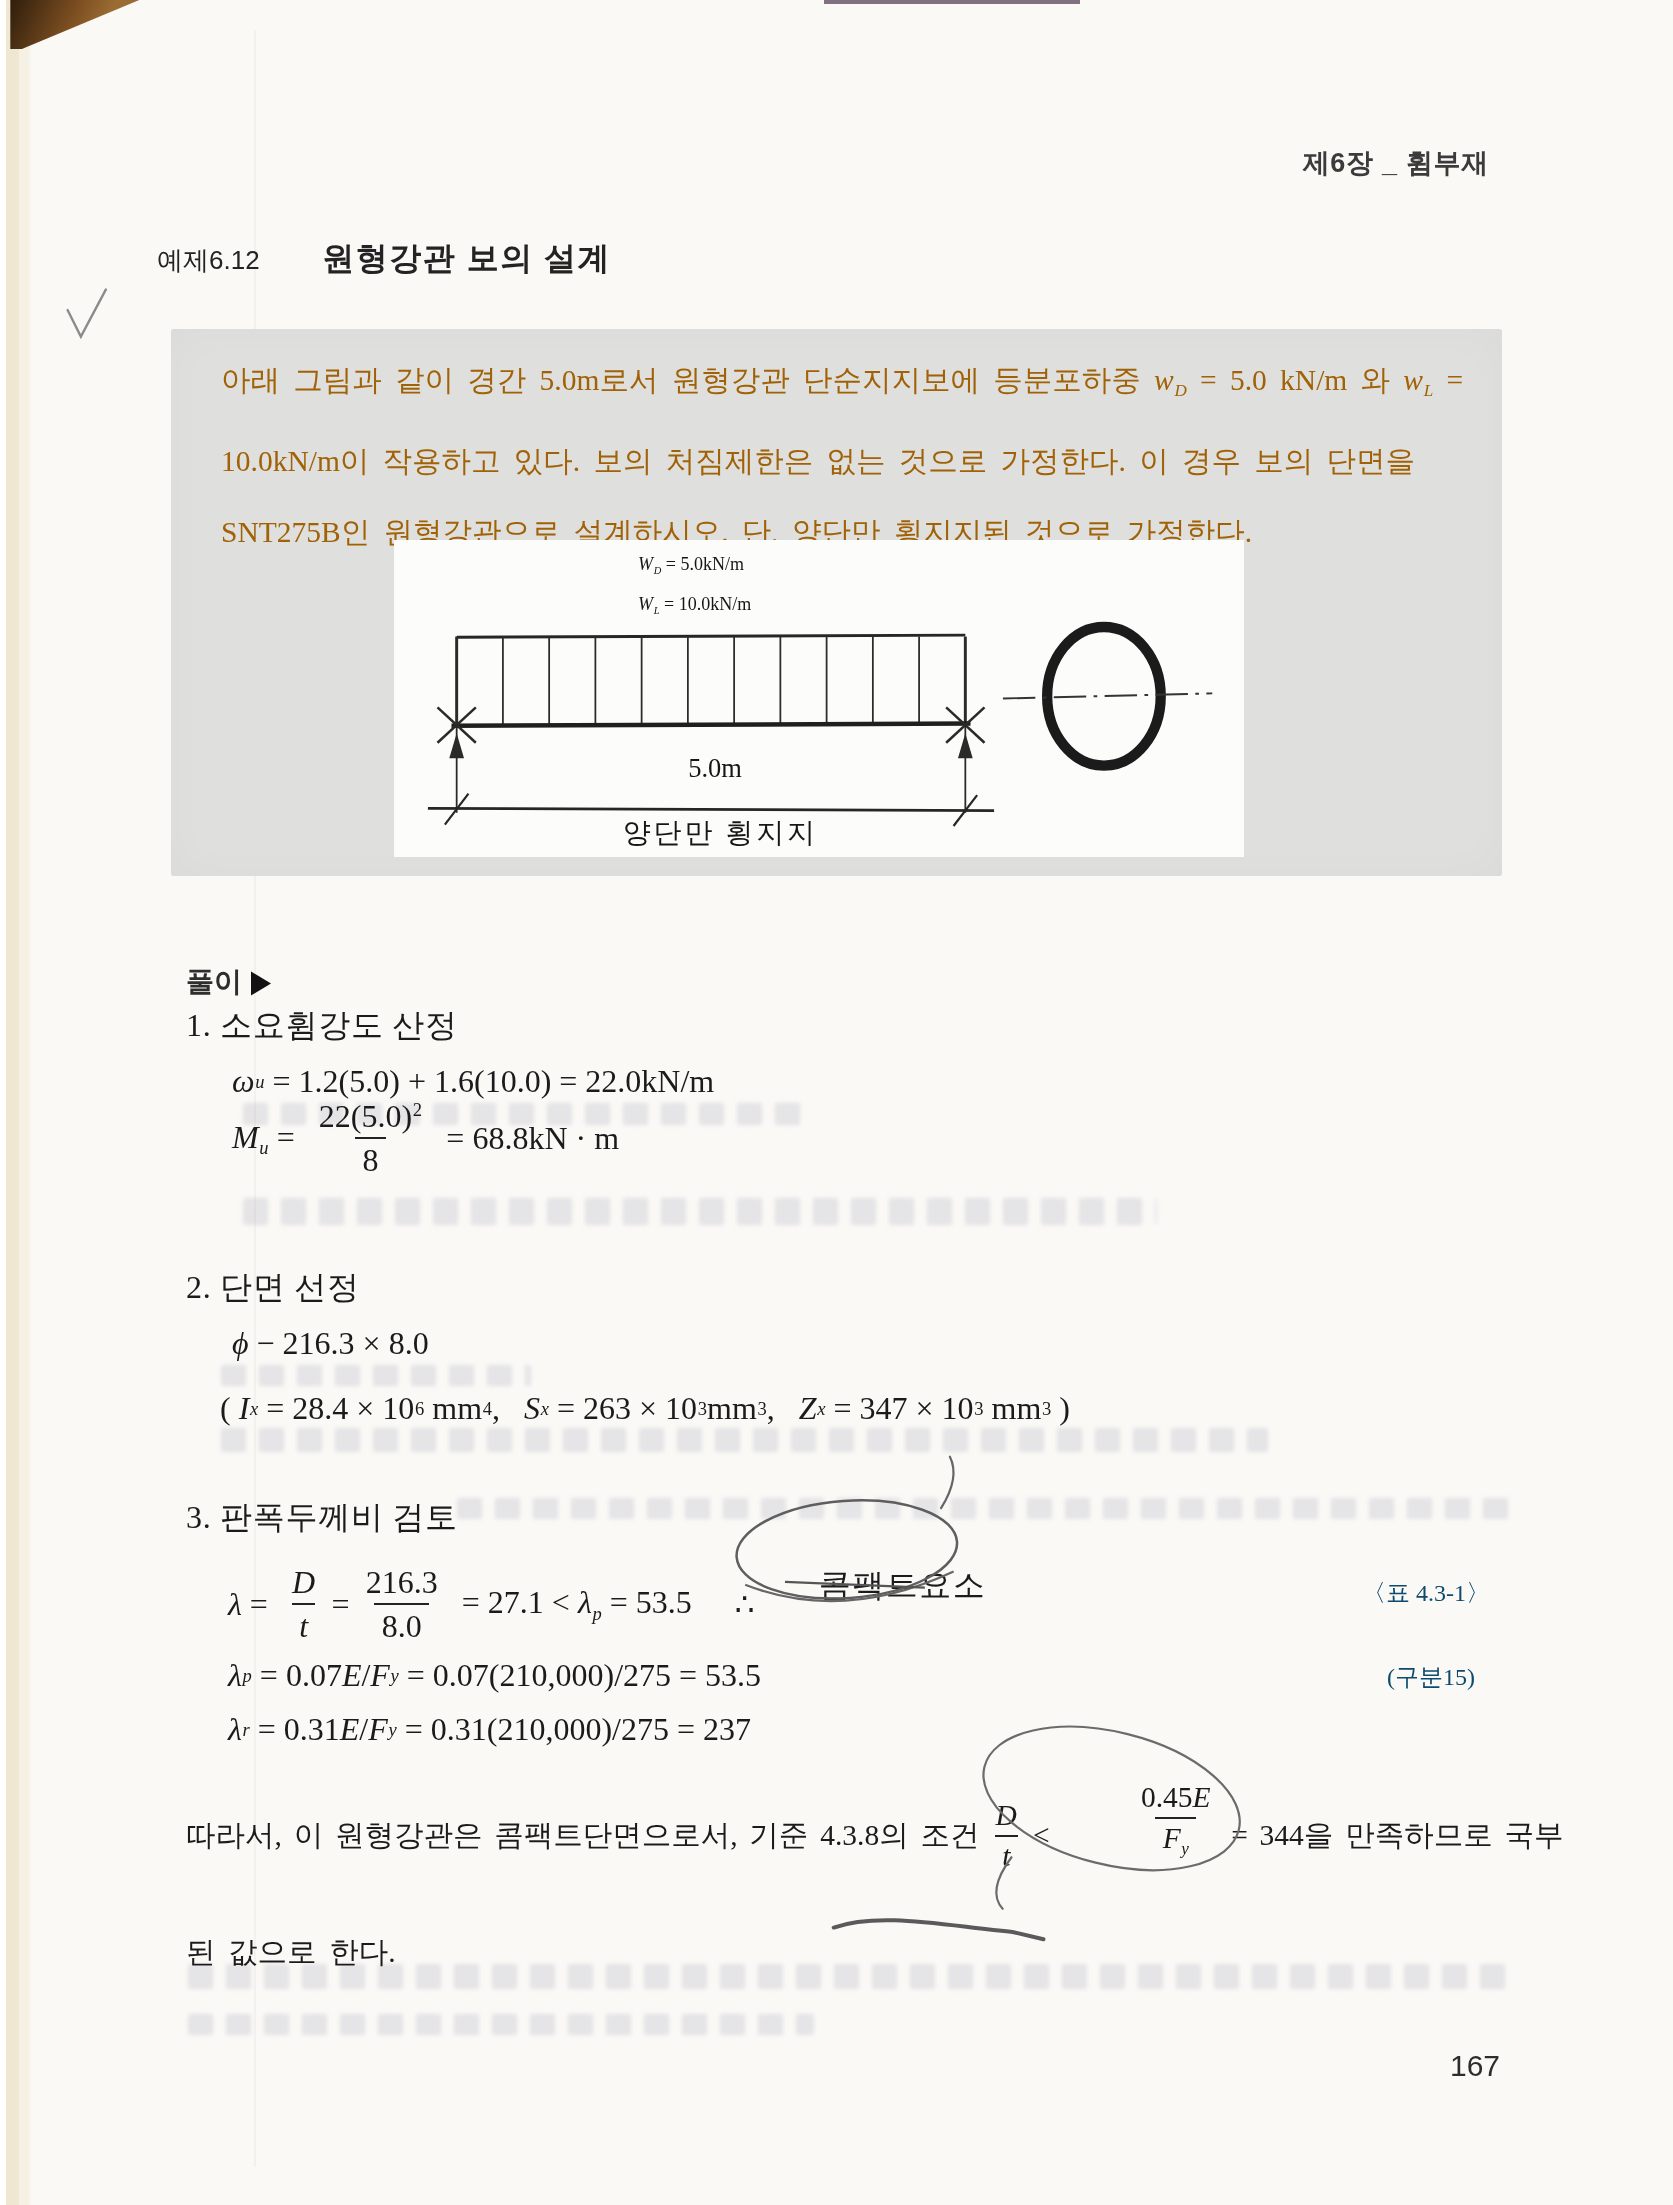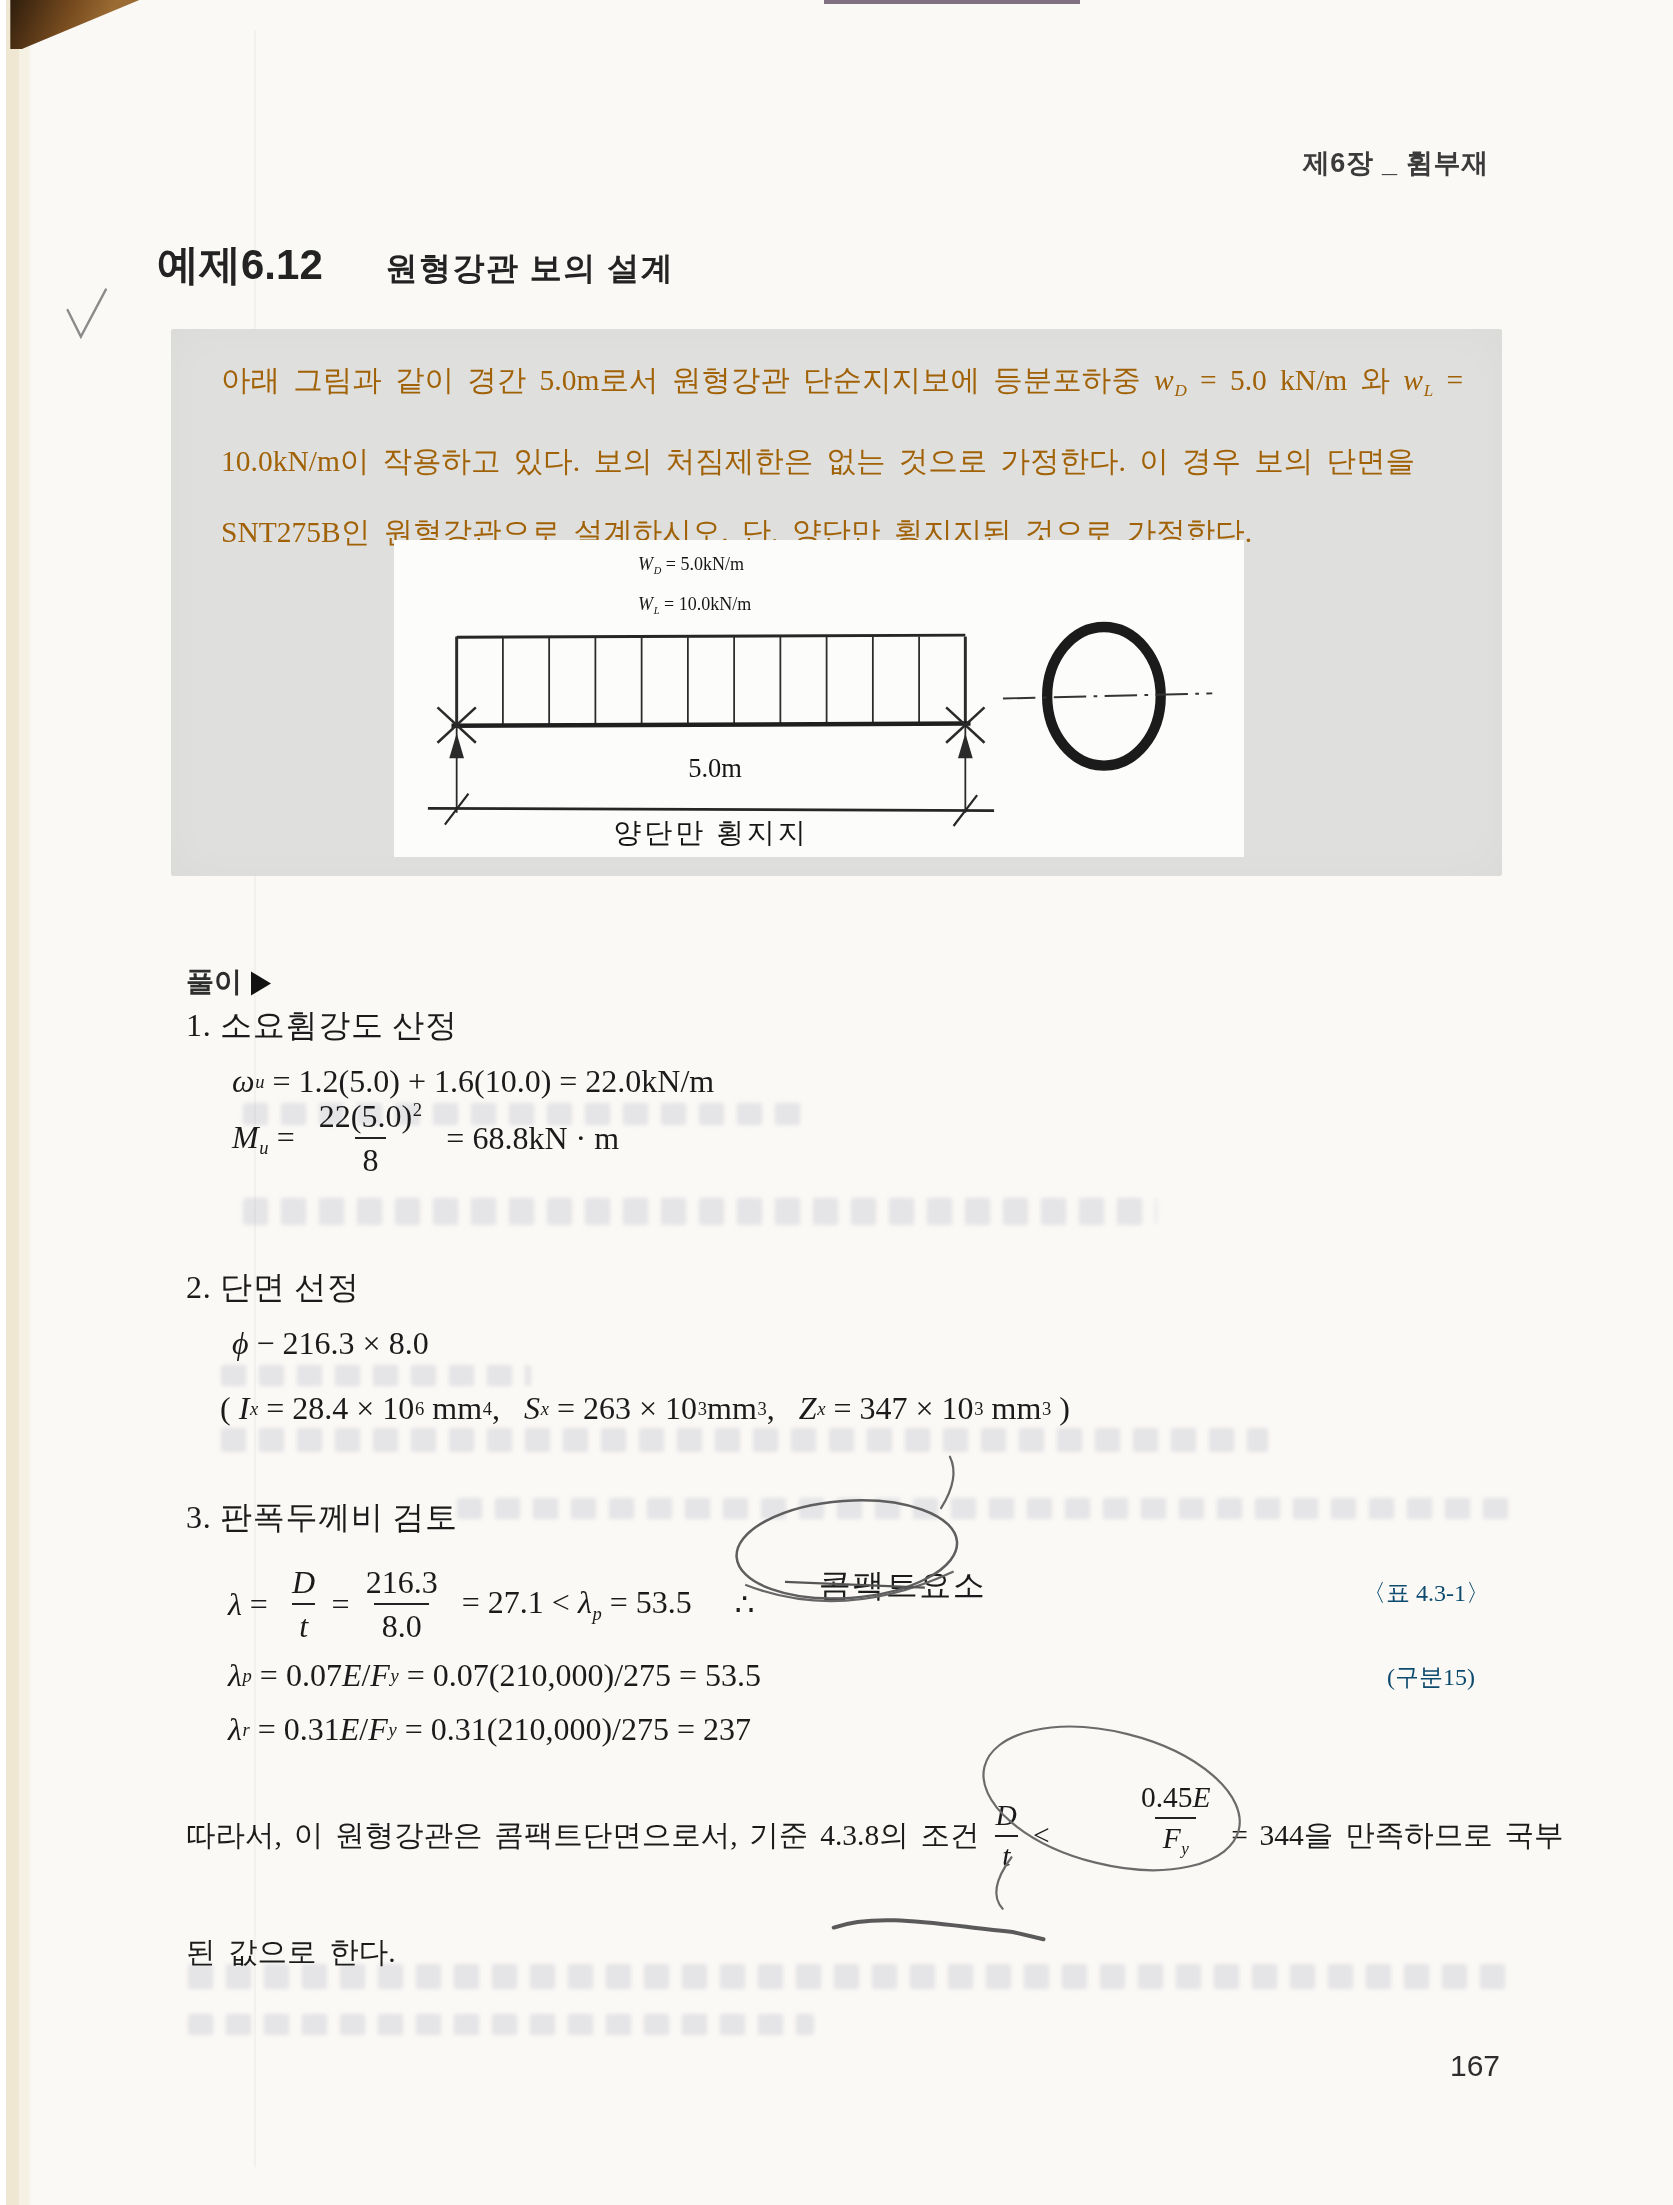--- a/index.html
+++ b/index.html
@@ -17,32 +17,32 @@
     clip-path:polygon(0 0,100% 0,9% 100%,0 100%);}
   .top-bar{left:824px;top:0;width:256px;height:4.4px;background:#4e3a50;opacity:.7;filter:blur(0.7px);}
   .crease{left:254px;top:29.5px;width:1.5px;height:2137px;background:rgba(110,100,80,.05);}
 
   .ghost{filter:blur(2.2px);border-radius:2.9px;
     background:repeating-linear-gradient(90deg,rgba(125,125,155,.17) 0 25px,rgba(125,125,155,0) 25px 38px);}
 
   
   .chapter{font-weight:bold;font-size:27px;color:#3b3b3b;letter-spacing:0.7px;text-align:right;}
   .title-row{display:flex;align-items:baseline;gap:14.7px;color:#232323;}
-  .title-label{font-weight:bold;font-size:42px;}
+  .title-label{font-weight:normal;font-size:26px;}
   .title-text{font-weight:bold;font-size:32px;letter-spacing:1.5px;margin-left:48px;}
 
   
   .problem-box{left:171px;top:329px;width:1331px;height:547px;background:#dfdfdd;border-radius:2.2px;
     box-shadow:inset 0 0 44px rgba(0,0,0,.025);}
   .problem-text{left:221px;top:345px;width:1253px;font-size:29.5px;line-height:71px;color:#a16207;word-spacing:5.9px;}
   .fig-box{left:394px;top:540px;width:850px;height:317px;background:#fcfcfa;}
   .fig-label{font-size:18px;color:#161616;}
   .fig-svg{left:394px;top:540px;width:850px;height:317px;}
   .fig-dim{font-size:26.5px;color:#161616;}
-  .fig-caption{font-size:28px;color:#161616;letter-spacing:2.9px;text-align:center;}
+  .fig-caption{font-size:28px;color:#161616;letter-spacing:2.9px;text-align:right;}
 
   
   .sol-row{display:flex;align-items:center;}
   .sol-label{font-family:"Liberation Sans",sans-serif;font-size:28px;font-weight:600;color:#2e2e2e;}
   .tri{display:inline-block;width:0;height:0;border-left:20px solid #121212;
        border-top:12.5px solid transparent;border-bottom:12.5px solid transparent;margin-left:8.8px;transform:translateY(1.5px);}
   .heading{font-size:32px;color:#1b1b1b;letter-spacing:0.7px;}
   .eqrow{display:flex;align-items:center;font-size:32px;color:#1b1b1b;white-space:pre;}
   .para{font-size:29.5px;color:#1b1b1b;word-spacing:5.2px;white-space:pre;}
   .pararow{display:flex;align-items:center;font-size:29.5px;color:#1b1b1b;white-space:pre;word-spacing:4.4px;}

